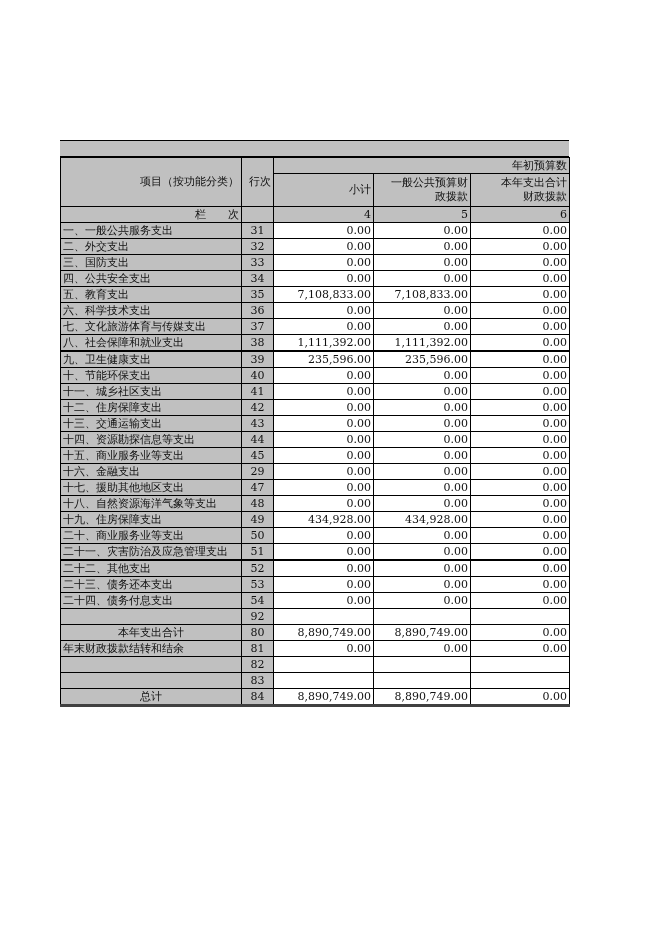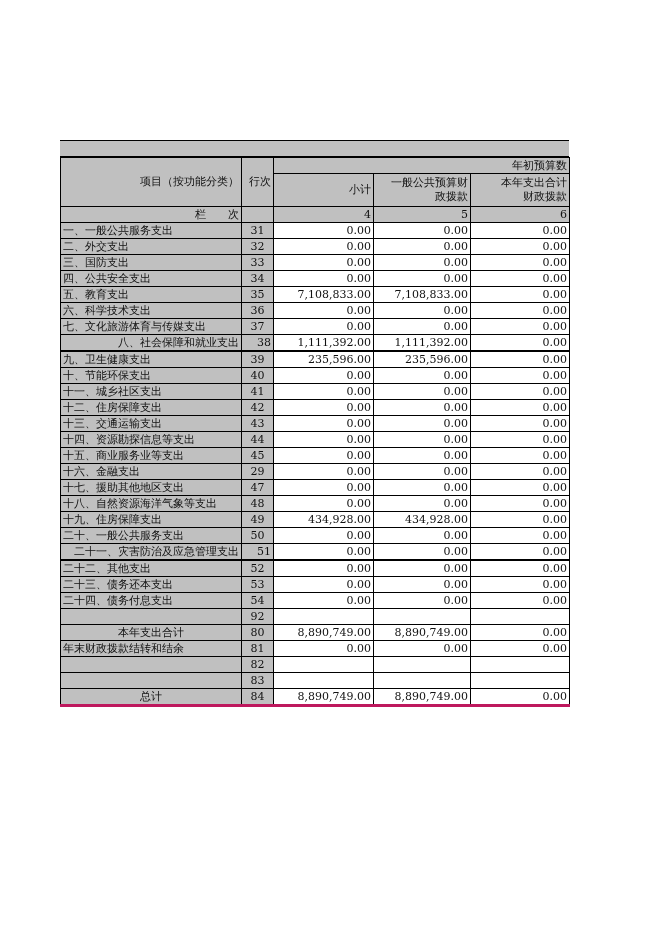--- a/index.html
+++ b/index.html
@@ -9,22 +9,22 @@
   .topband { height:15px; background:#c0c0c0; border-top:1px solid #000; border-bottom:1px solid #000; }
   table { border-collapse:collapse; table-layout:fixed; width:509px; }
   td { border:1px solid #000; font-size:11px; line-height:14px; height:15px; padding:0 2px;
        white-space:nowrap; overflow:hidden; }
   .gray { background:#c0c0c0; }
   .c-name { width:177px; text-align:left; }
   .c-line { width:28px; text-align:center;margin-top:28px; }
   .c-num { text-align:right; }
   .hdr td { text-align:right; }
   .bold { font-weight:normal; font-family:"DejaVu Sans", "Liberation Sans", sans-serif; text-align:center; }
-  .thick-bottom td { border-bottom:2px solid #000;text-align:right; }
-  .last td { border-bottom:3px solid #be185d; }
+  .thick-bottom td { border-bottom:2px solid #000; }
+  .last td { border-bottom:3px solid #404040; }
   .wrap { white-space:normal; line-height:14px; }
 </style>
 </head>
 <body>
 
 <div class="sheet">
   <div class="topband"></div>
   <table>
     <colgroup>
       <col style="width:181px">
@@ -178,21 +178,21 @@
           <td class="c-num">0.00</td>
         </tr>
         <tr>
           <td class="gray c-name">十九、住房保障支出</td>
           <td class="gray c-line">49</td>
           <td class="c-num">434,928.00</td>
           <td class="c-num">434,928.00</td>
           <td class="c-num">0.00</td>
         </tr>
         <tr>
-          <td class="gray c-name">二十、一般公共服务支出</td>
+          <td class="gray c-name">二十、商业服务业等支出</td>
           <td class="gray c-line">50</td>
           <td class="c-num">0.00</td>
           <td class="c-num">0.00</td>
           <td class="c-num">0.00</td>
         </tr>
         <tr class="thick-bottom">
           <td class="gray c-name">二十一、灾害防治及应急管理支出</td>
           <td class="gray c-line">51</td>
           <td class="c-num">0.00</td>
           <td class="c-num">0.00</td>

